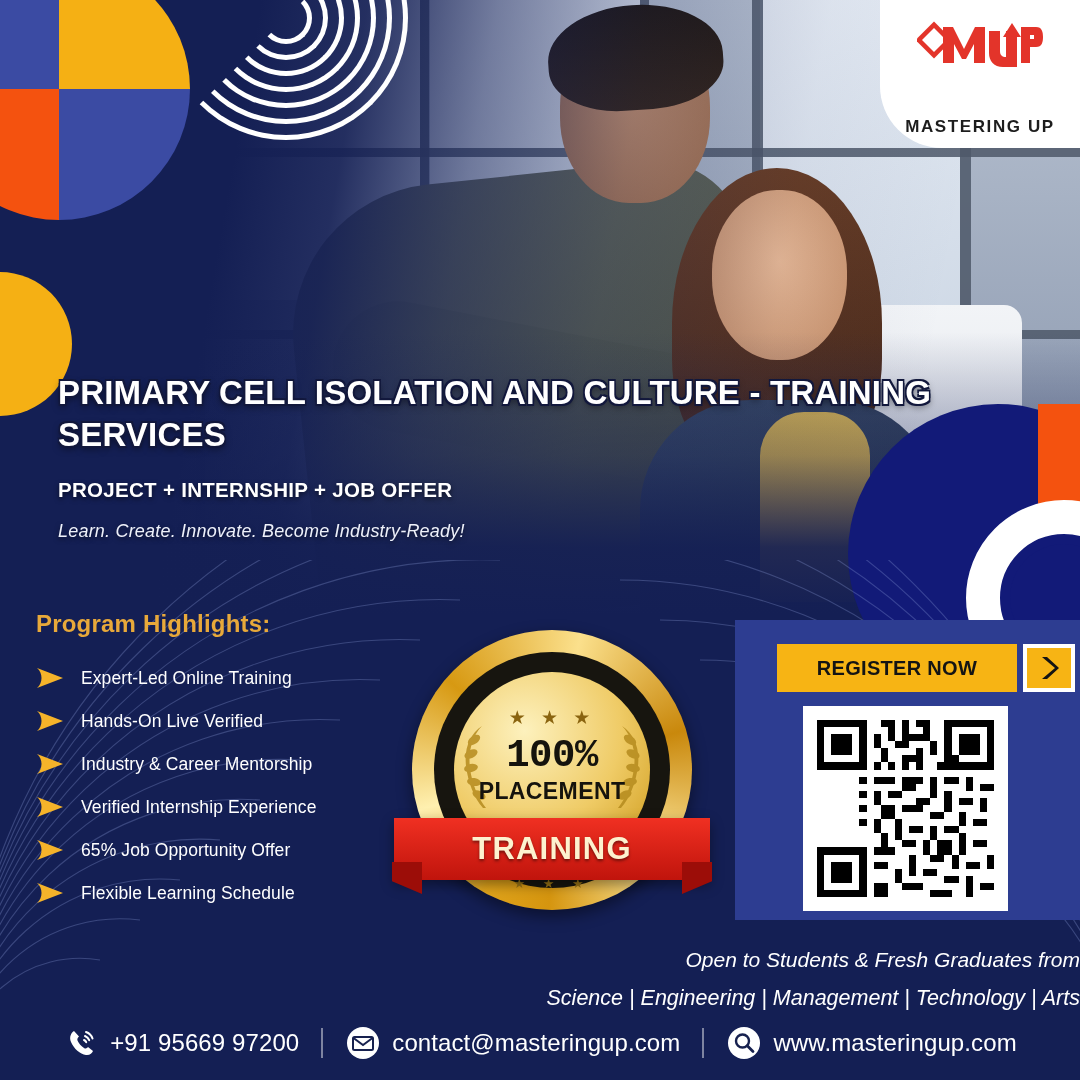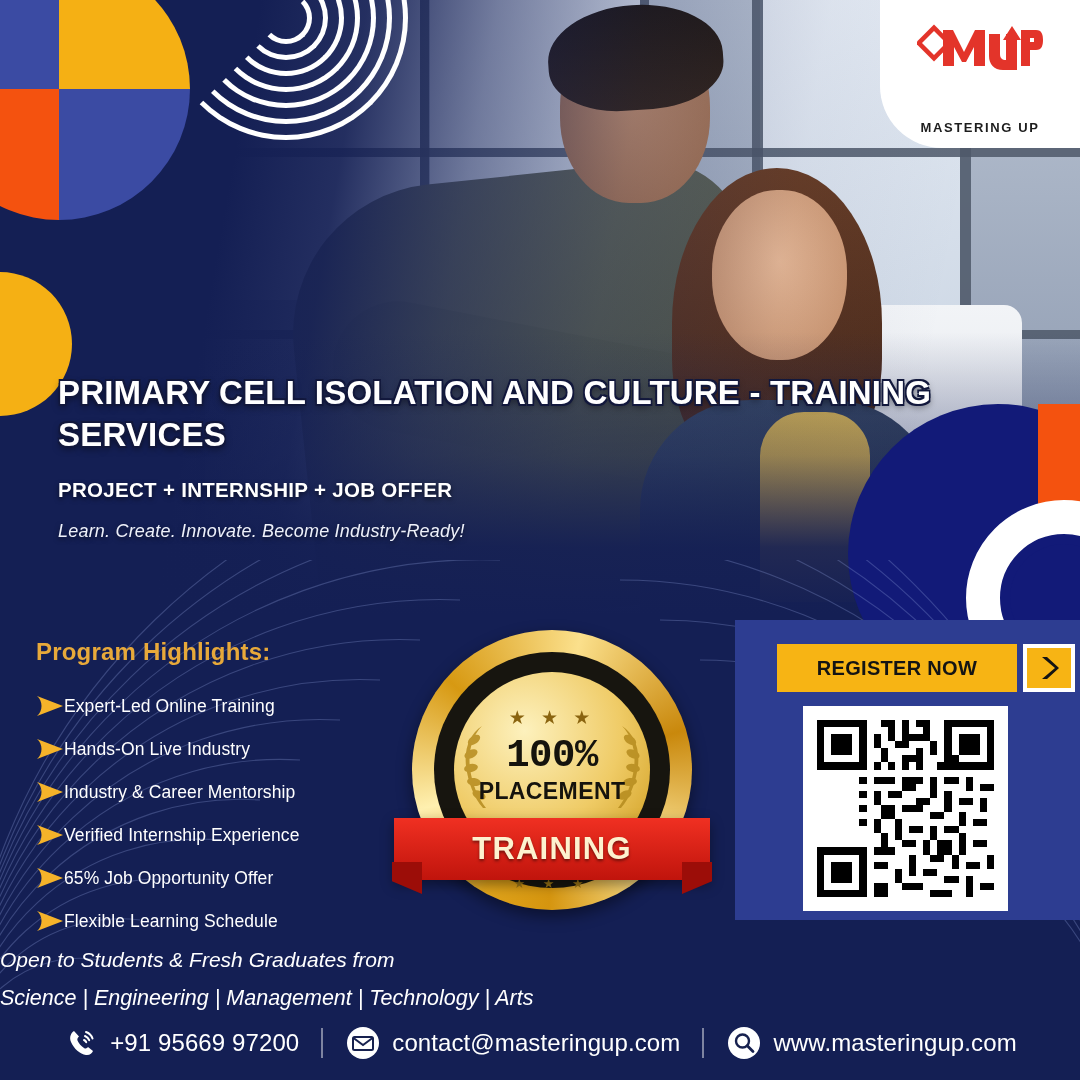--- a/index.html
+++ b/index.html
@@ -143,21 +143,21 @@
 
   
   .logo-card {
     position:absolute; right:0; top:0; width:200px; height:148px;
     background:#ffffff; border-bottom-left-radius:62px;
     display:flex; flex-direction:column; align-items:center; justify-content:center;
     gap:4px;
   }
   .logo-mark { width:126px; height:62px; }
   .logo-word {
-    font-size:13px; font-weight:700; letter-spacing:1.6px; color:#1d1d1d;margin-top:40px;
+    font-size:17px; font-weight:700; letter-spacing:1.6px; color:#1d1d1d;margin-top:40px;
   }
 
   
   .headline {
     position:absolute; left:58px; top:372px; width:910px;
   }
   .h-title {
     font-size:33px; font-weight:700; line-height:1.26; color:#ffffff;
     letter-spacing:.2px;
     text-shadow: -1.6px -1.6px 0 #12183c, 1.6px -1.6px 0 #12183c,
@@ -169,24 +169,24 @@
     letter-spacing:.3px; text-shadow:0 2px 5px rgba(0,0,0,.6);
   }
   .h-tag {
     margin-top:19px; font-size:18px; font-style:italic; color:#eef1fa;
     letter-spacing:.2px; text-shadow:0 2px 5px rgba(0,0,0,.55);
   }
 
   
   .highlights { position:absolute; left:36px; top:610px; width:400px; }
   .hl-title {
-    font-size:24px; font-weight:700; color:#e8a93a; letter-spacing:.2px;margin-top:28px;
+    font-size:24px; font-weight:700; color:#e8a93a; letter-spacing:.2px;
   }
   .hl-list { margin-top:29px; display:flex; flex-direction:column; gap:21px; }
-  .hl-item { display:flex; align-items:center; }
+  .hl-item { display:flex; align-items:center; gap:17px; }
   .hl-arrow { width:28px; height:22px; flex:0 0 28px; }
   .hl-text { font-size:17.5px; color:#ffffff; letter-spacing:.1px; }
 
   
   .badge { position:absolute; left:402px; top:630px; width:300px; height:290px; }
   .badge-outer {
     position:absolute; left:10px; top:0; width:280px; height:280px;
     border-radius:50%;
     background:conic-gradient(from 210deg,#e0a41c,#fff0b0 12%,#d79912 28%,
       #fbe08c 45%,#c9880c 62%,#ffeaa0 78%,#d5950f 92%,#e0a41c);
@@ -263,21 +263,21 @@
     display:flex; align-items:center; justify-content:center;
   }
   .qr-wrap {
     position:absolute; left:68px; top:86px; width:205px; height:205px;
     background:#ffffff; padding:14px;
   }
   .qr { width:100%; height:100%; display:block; image-rendering:pixelated; }
 
   
   .opento {
-    position:absolute; left:0; top:948px; width:1080px; text-align:left;
+    position:absolute; left:0; top:948px; width:1080px; text-align:right;
     color:#ffffff; font-style:italic;
   }
   .opento .l1 { font-size:21px; }
   .opento .l2 { font-size:21.5px; margin-top:14px; }
 
   
   .footer {
     position:absolute; left:0; bottom:12px; width:1080px; height:50px;
     display:flex; align-items:center; justify-content:center; gap:22px;
   }
@@ -410,21 +410,21 @@
         <svg class="hl-arrow" viewBox="0 0 28 22">
           <path d="M1 1 C7 6 7 16 1 21 L27 11 Z" fill="#f5b32a"></path>
         </svg>
         <div class="hl-text">Expert-Led Online Training</div>
       </div>
 
       <div class="hl-item">
         <svg class="hl-arrow" viewBox="0 0 28 22">
           <path d="M1 1 C7 6 7 16 1 21 L27 11 Z" fill="#f5b32a"></path>
         </svg>
-        <div class="hl-text">Hands-On Live Industry</div>
+        <div class="hl-text">Hands-On Live Verified</div>
       </div>
 
       <div class="hl-item">
         <svg class="hl-arrow" viewBox="0 0 28 22">
           <path d="M1 1 C7 6 7 16 1 21 L27 11 Z" fill="#f5b32a"></path>
         </svg>
         <div class="hl-text">Industry &amp; Career Mentorship</div>
       </div>
 
       <div class="hl-item">

